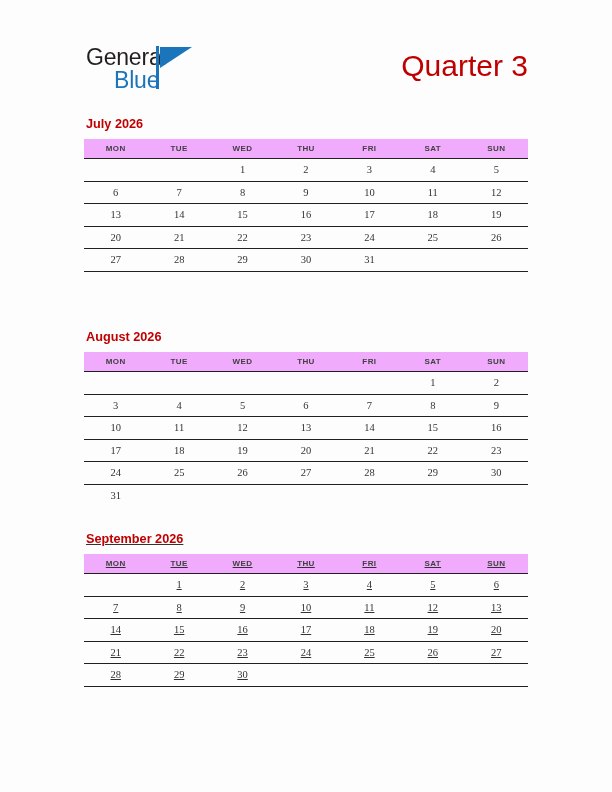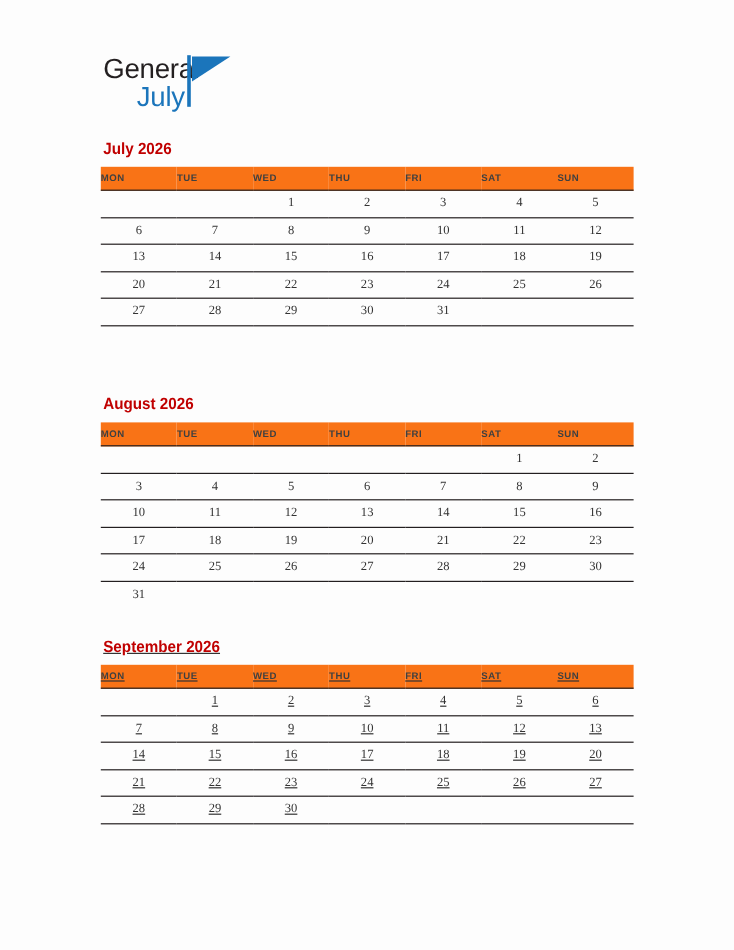--- a/index.html
+++ b/index.html
@@ -116,27 +116,27 @@
     transform-origin: left center;
   }
 
   table.cal {
     width: 444px;
     border-collapse: collapse;
     table-layout: fixed;
   }
 
   table.cal th {
-    background: #f97316;
+    background: #f0abfc;
     font-family: "Liberation Sans", sans-serif;
     font-size: 8px;
     font-weight: bold;
     color: #404040;
     letter-spacing: 0.4px;
-    text-align: left;
+    text-align: center;
     height: 19px;
     padding: 0;
     border: none;
     vertical-align: middle;
   }
 
   table.cal td {
     font-family: "Liberation Serif", serif;
     font-size: 10.5px;
     color: #333333;
@@ -163,23 +163,24 @@
 <body>
 
 <div class="page">
 
   <div class="header">
 
     <div class="logo">
       <span class="logo-general">General</span>
       <span class="logo-bar"></span>
       <span class="logo-triangle"></span>
-      <span class="logo-blue">July</span>
+      <span class="logo-blue">Blue</span>
     </div>
 
+    <div class="quarter-title">Quarter 3</div>
 
   </div>
 
   <div class="month-block" id="month-0">
     <div class="month-title">July 2026</div>
     <table class="cal">
       <thead>
         <tr>
           <th>MON</th>
           <th>TUE</th>

